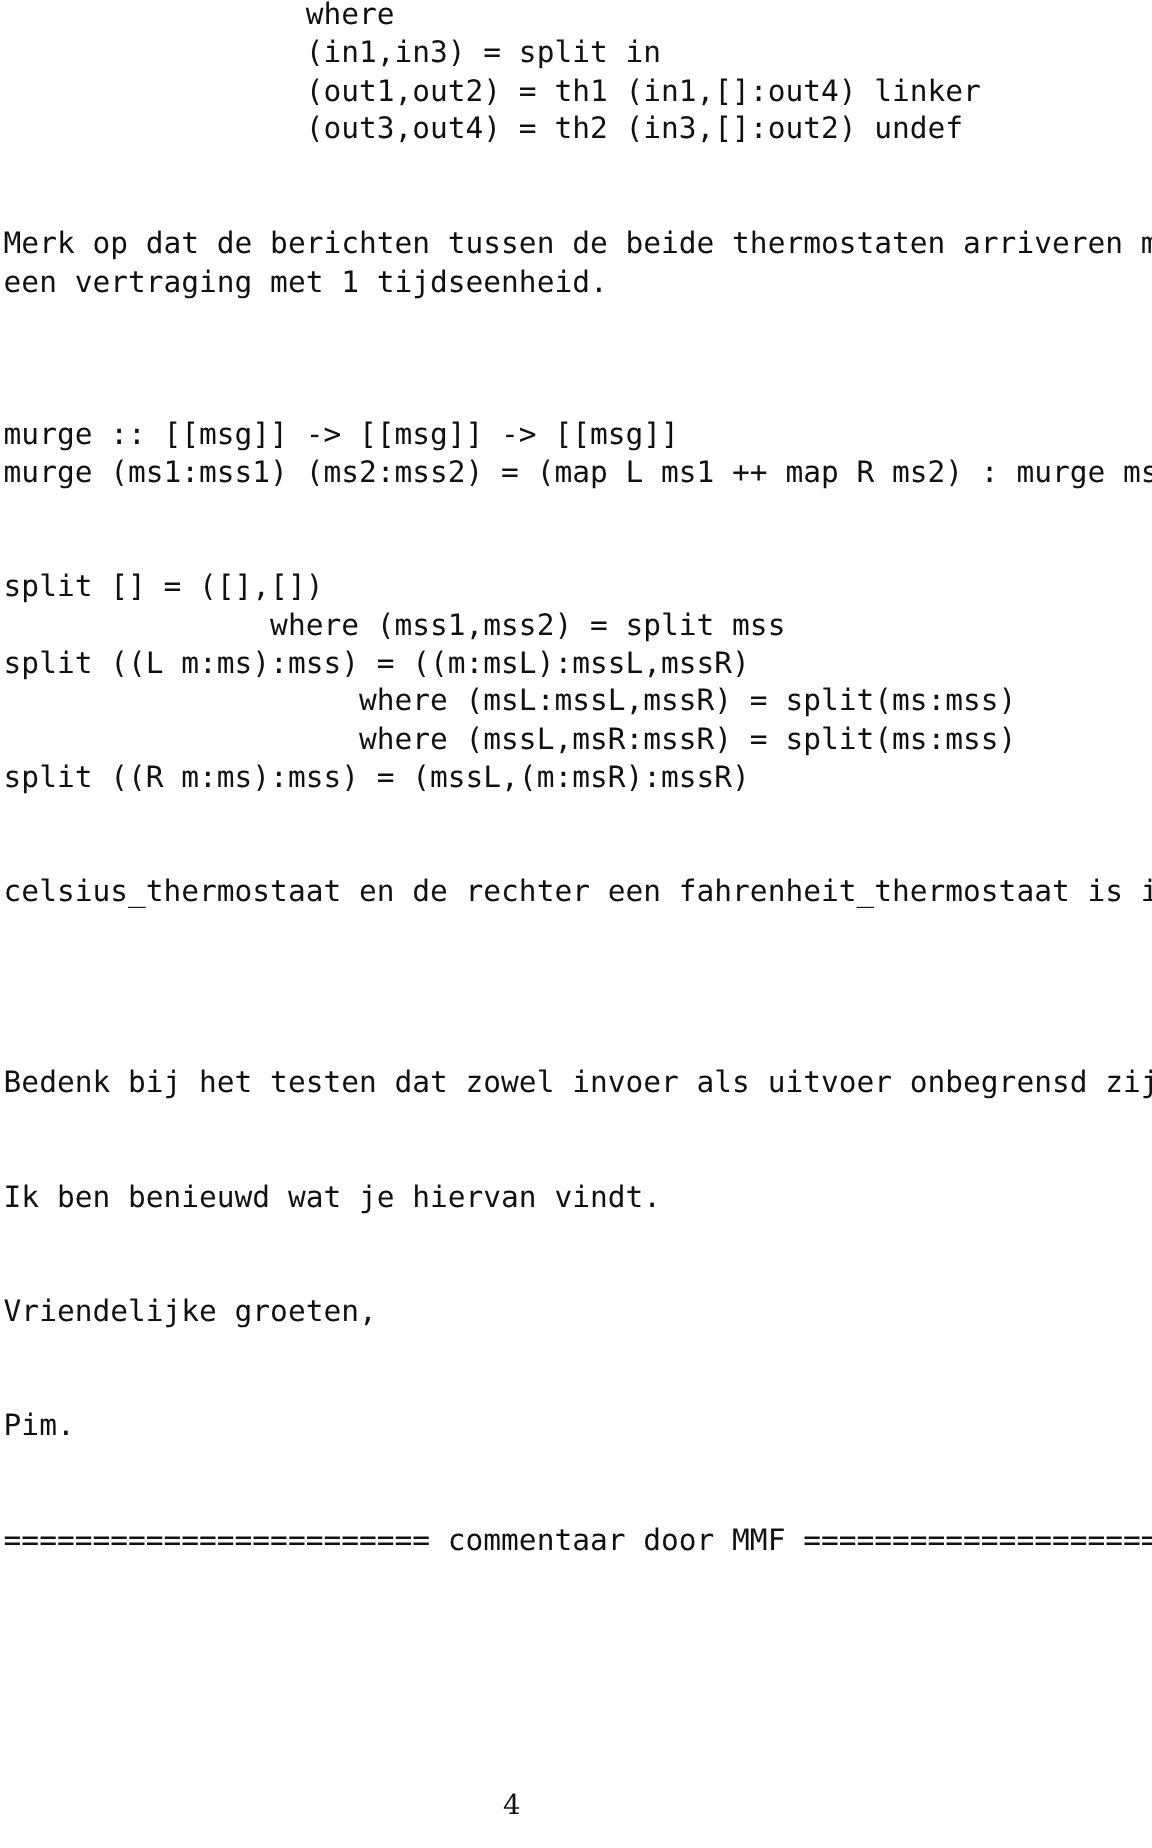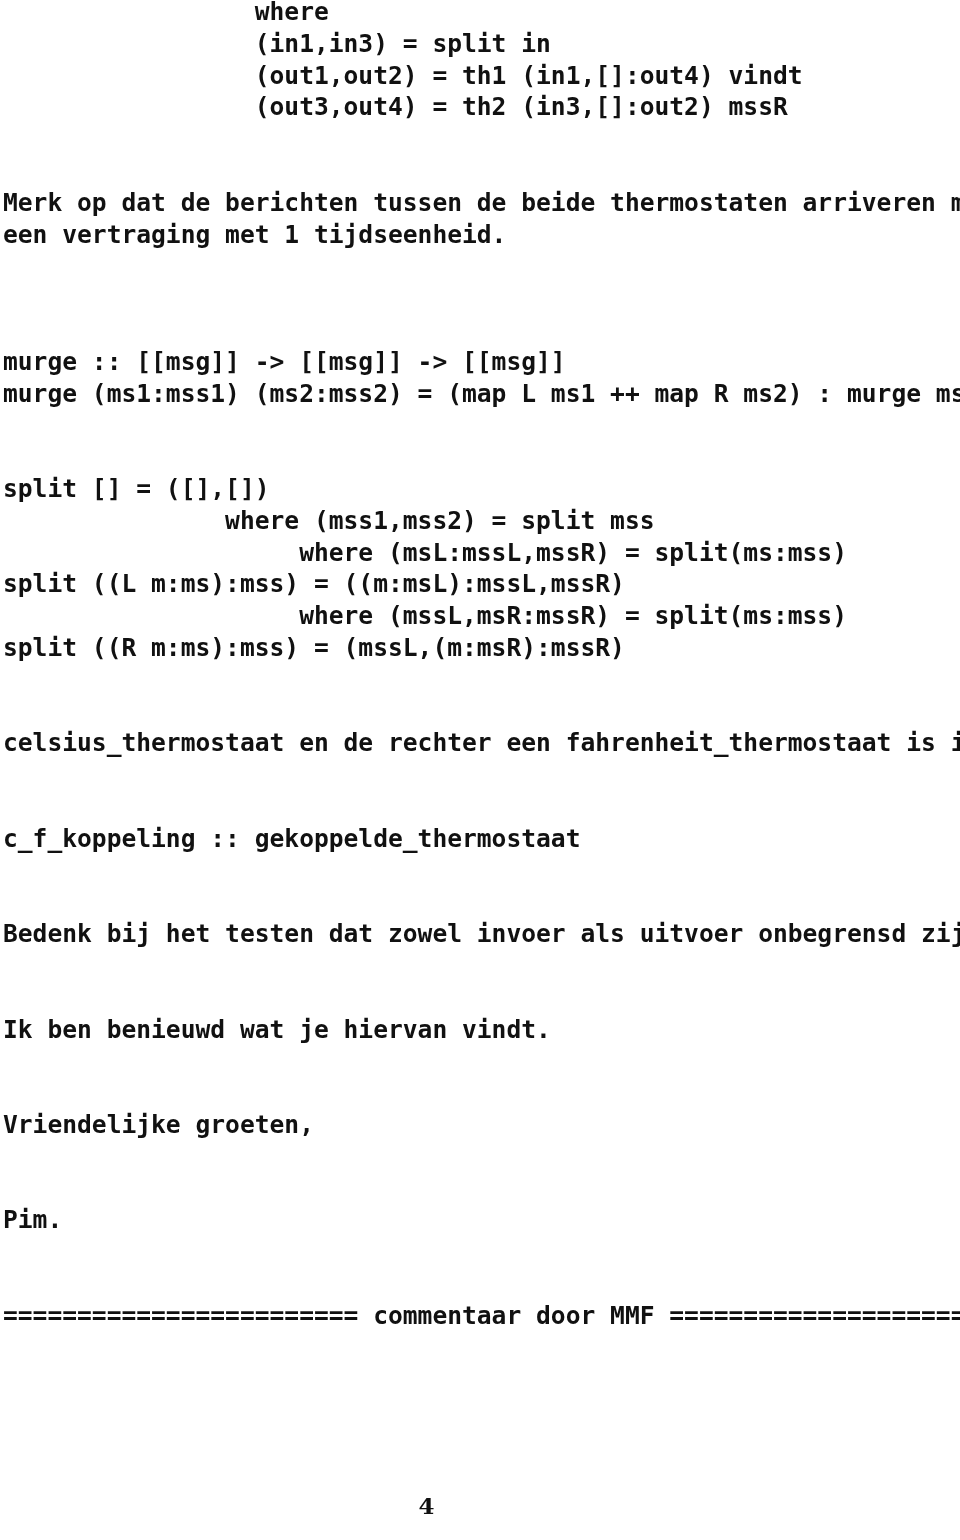--- a/index.html
+++ b/index.html
@@ -14,21 +14,20 @@
     font-family: "DejaVu Sans Mono", "Liberation Mono", monospace;
     color: #000000;
     overflow: hidden;
   }
   .page {
     position: relative;
     width: 853px;
     height: 1540px;
     box-sizing: border-box;
     padding: 0;
-    font-weight: bold;
   }
   .doc-body {
     position: absolute;
     left: 3px;
     top: -4px;
     width: 957px;
   }
   .line {
     font-family: "DejaVu Sans Mono", "Liberation Mono", monospace;
     font-size: 24.6px;
@@ -52,45 +51,44 @@
     color: #111111;
   }
 </style>
 </head>
 <body>
 
 <div class="page">
   <div class="doc-body" id="doc-body">
       <div class="line">                 where</div>
       <div class="line">                 (in1,in3) = split in</div>
-      <div class="line">                 (out1,out2) = th1 (in1,[]:out4) vindt</div>
-      <div class="line">                 (out3,out4) = th2 (in3,[]:out2) mssR</div>
+      <div class="line">                 (out1,out2) = th1 (in1,[]:out4) linker</div>
+      <div class="line">                 (out3,out4) = th2 (in3,[]:out2) undef</div>
       <div class="blank"></div>
       <div class="blank"></div>
       <div class="line">Merk op dat de berichten tussen de beide thermostaten arriveren met</div>
       <div class="line">een vertraging met 1 tijdseenheid.</div>
       <div class="blank"></div>
       <div class="blank"></div>
       <div class="blank"></div>
       <div class="line">murge :: [[msg]] -&gt; [[msg]] -&gt; [[msg]]</div>
       <div class="line">murge (ms1:mss1) (ms2:mss2) = (map L ms1 ++ map R ms2) : murge mss1 mss2</div>
       <div class="blank"></div>
       <div class="blank"></div>
       <div class="line">split [] = ([],[])</div>
       <div class="line">               where (mss1,mss2) = split mss</div>
+      <div class="line">split ((L m:ms):mss) = ((m:msL):mssL,mssR)</div>
       <div class="line">                    where (msL:mssL,mssR) = split(ms:mss)</div>
-      <div class="line">split ((L m:ms):mss) = ((m:msL):mssL,mssR)</div>
       <div class="line">                    where (mssL,msR:mssR) = split(ms:mss)</div>
       <div class="line">split ((R m:ms):mss) = (mssL,(m:msR):mssR)</div>
       <div class="blank"></div>
       <div class="blank"></div>
       <div class="line">celsius_thermostaat en de rechter een fahrenheit_thermostaat is is:</div>
       <div class="blank"></div>
       <div class="blank"></div>
-      <div class="line">c_f_koppeling :: gekoppelde_thermostaat</div>
       <div class="blank"></div>
       <div class="blank"></div>
       <div class="line">Bedenk bij het testen dat zowel invoer als uitvoer onbegrensd zijn.</div>
       <div class="blank"></div>
       <div class="blank"></div>
       <div class="line">Ik ben benieuwd wat je hiervan vindt.</div>
       <div class="blank"></div>
       <div class="blank"></div>
       <div class="line">Vriendelijke groeten,</div>
       <div class="blank"></div>

